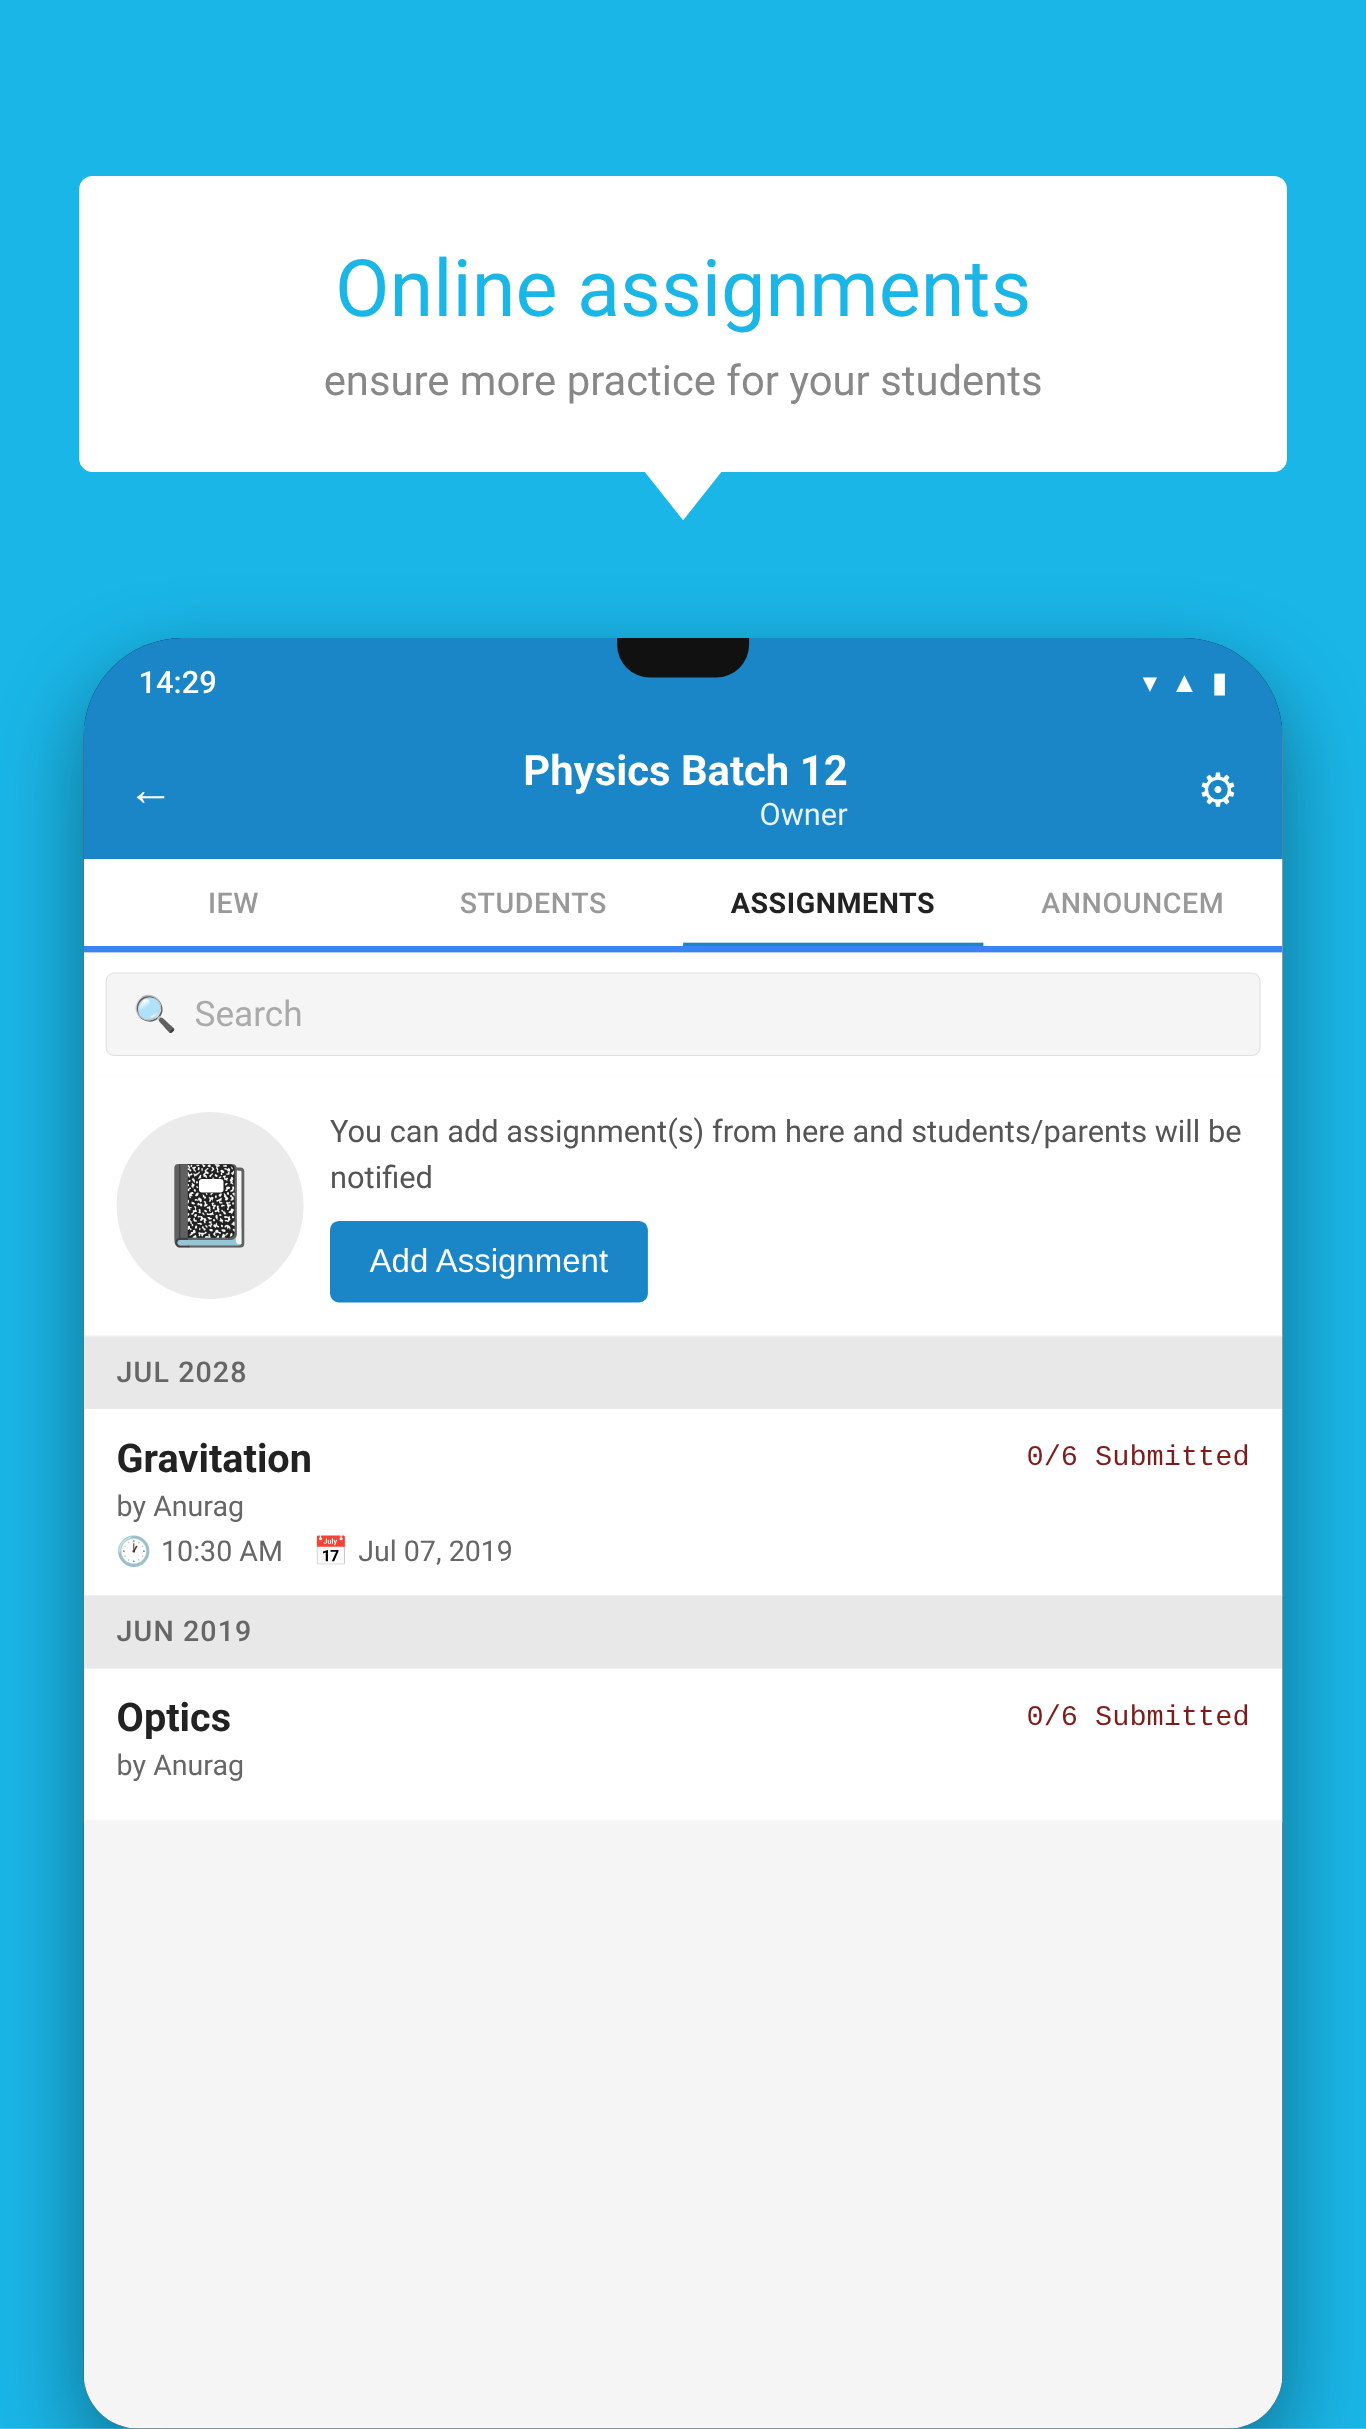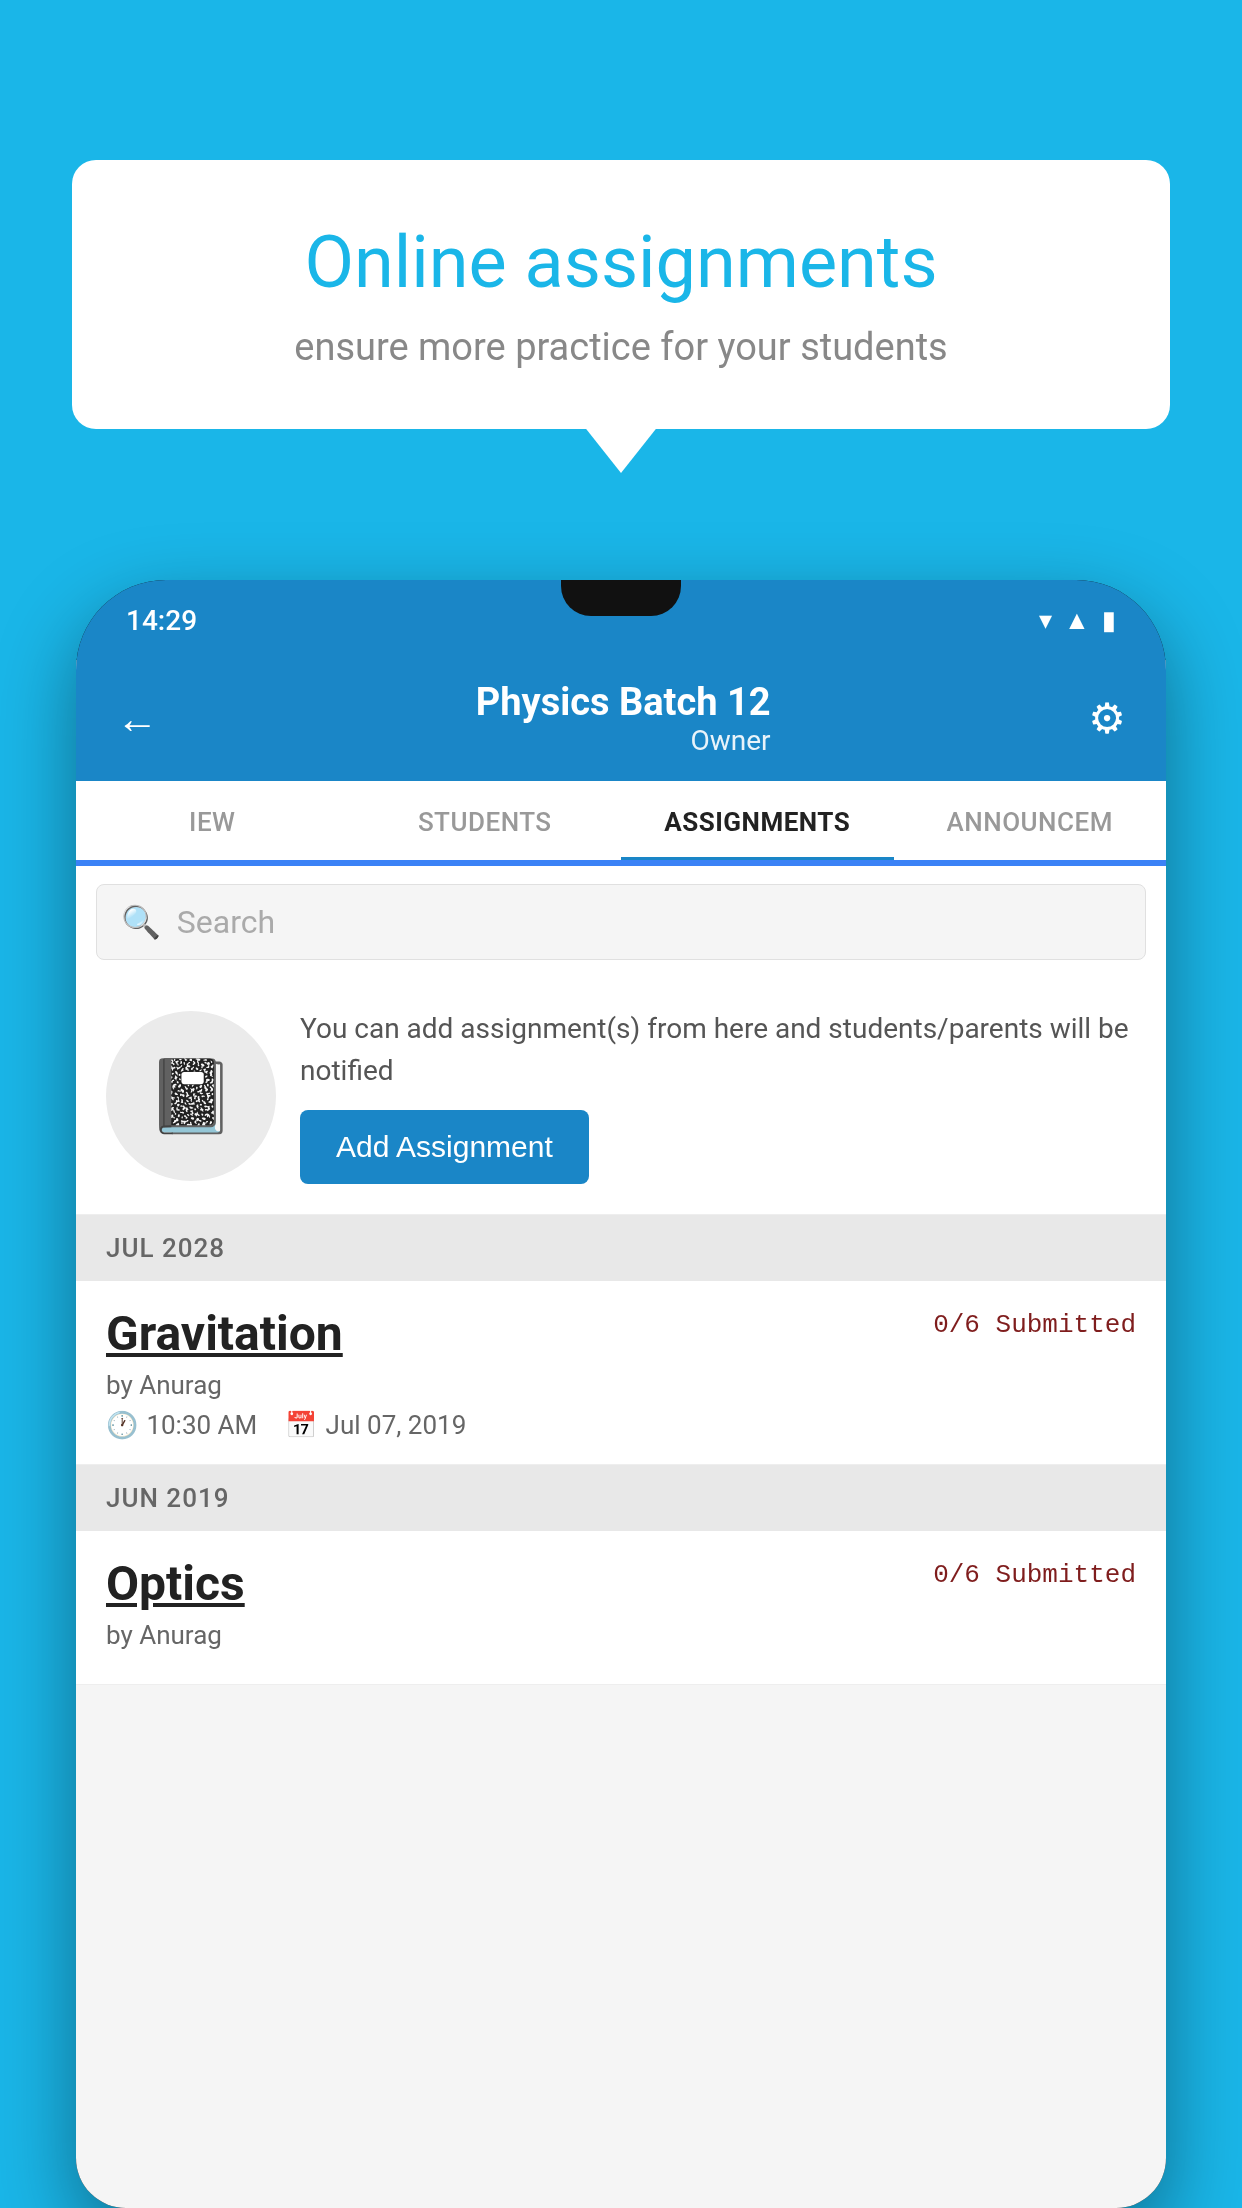--- a/index.html
+++ b/index.html
@@ -14,21 +14,21 @@
 
     
     .speech-bubble-container {
       position: absolute;
       top: 160px;
       left: 72px;
       right: 72px;
     }
     .speech-bubble {
       background: white;
-      border-radius: 24px;
+      border-radius: 12px;
       padding: 60px 32px;
       text-align: center;
       position: relative;
     }
     .speech-bubble::after {
       content: '';
       position: absolute;
       bottom: -44px;
       left: 50%;
       transform: translateX(-50%);
@@ -239,23 +239,22 @@
       border-bottom: 1px solid #eee;
     }
     .assignment-row-top {
       display: flex;
       justify-content: space-between;
       align-items: flex-start;
       margin-bottom: 8px;
     }
     .assignment-name {
       color: #222;
-      font-size: 48px;
+      font-size: 36px;
       font-weight: 700;
-      text-decoration: underline;
     }
     .assignment-submitted {
       color: #7f1d1d;
       font-size: 26px;
       white-space: nowrap;
       margin-left: 12px;
       padding-top: 5px;
       font-family: Liberation Mono, monospace;
     }
     .assignment-by {

